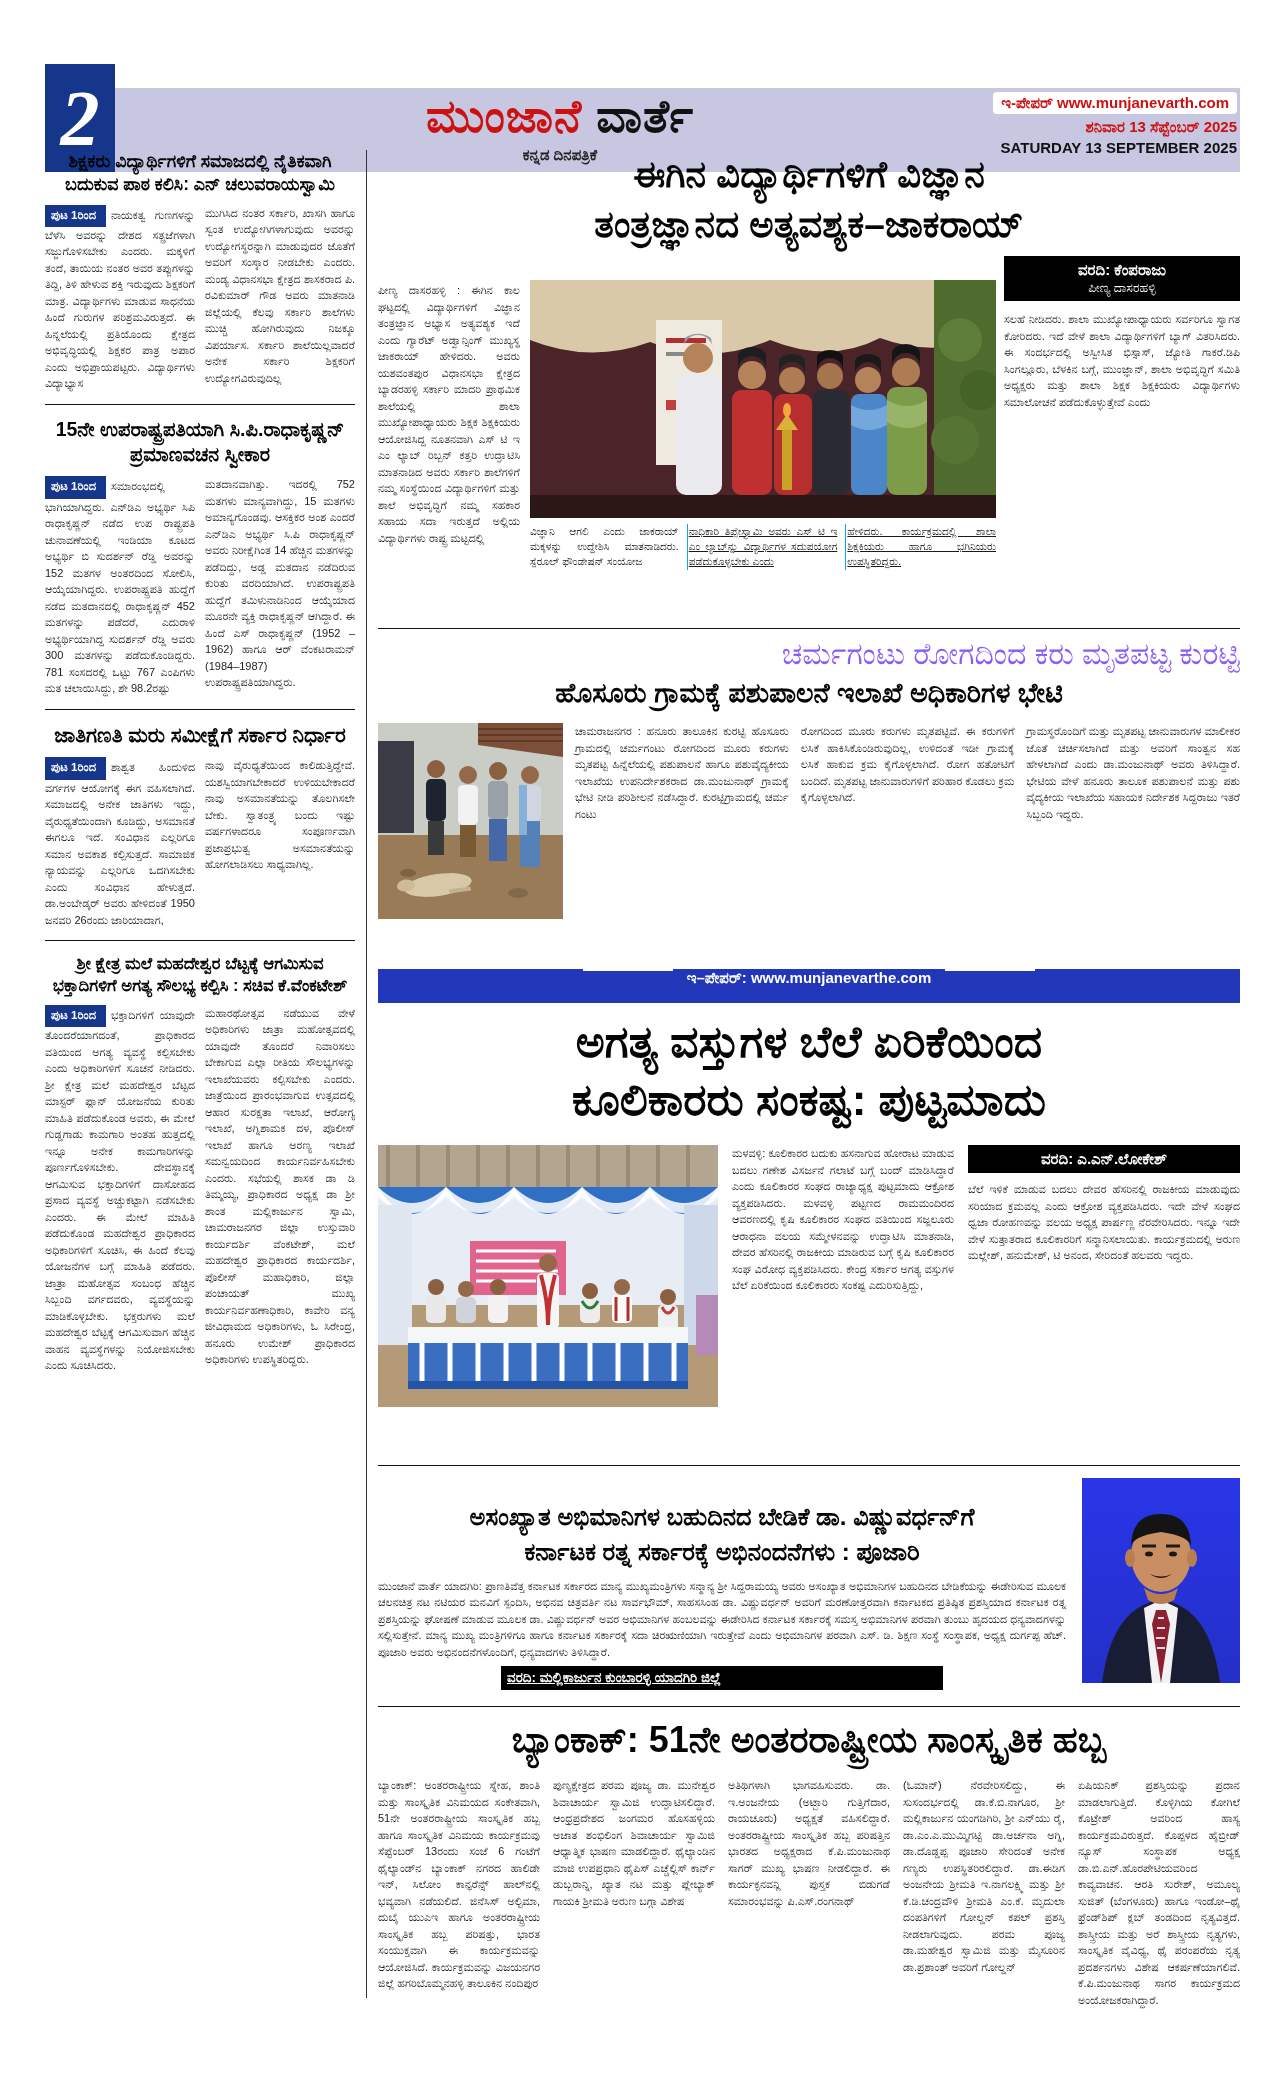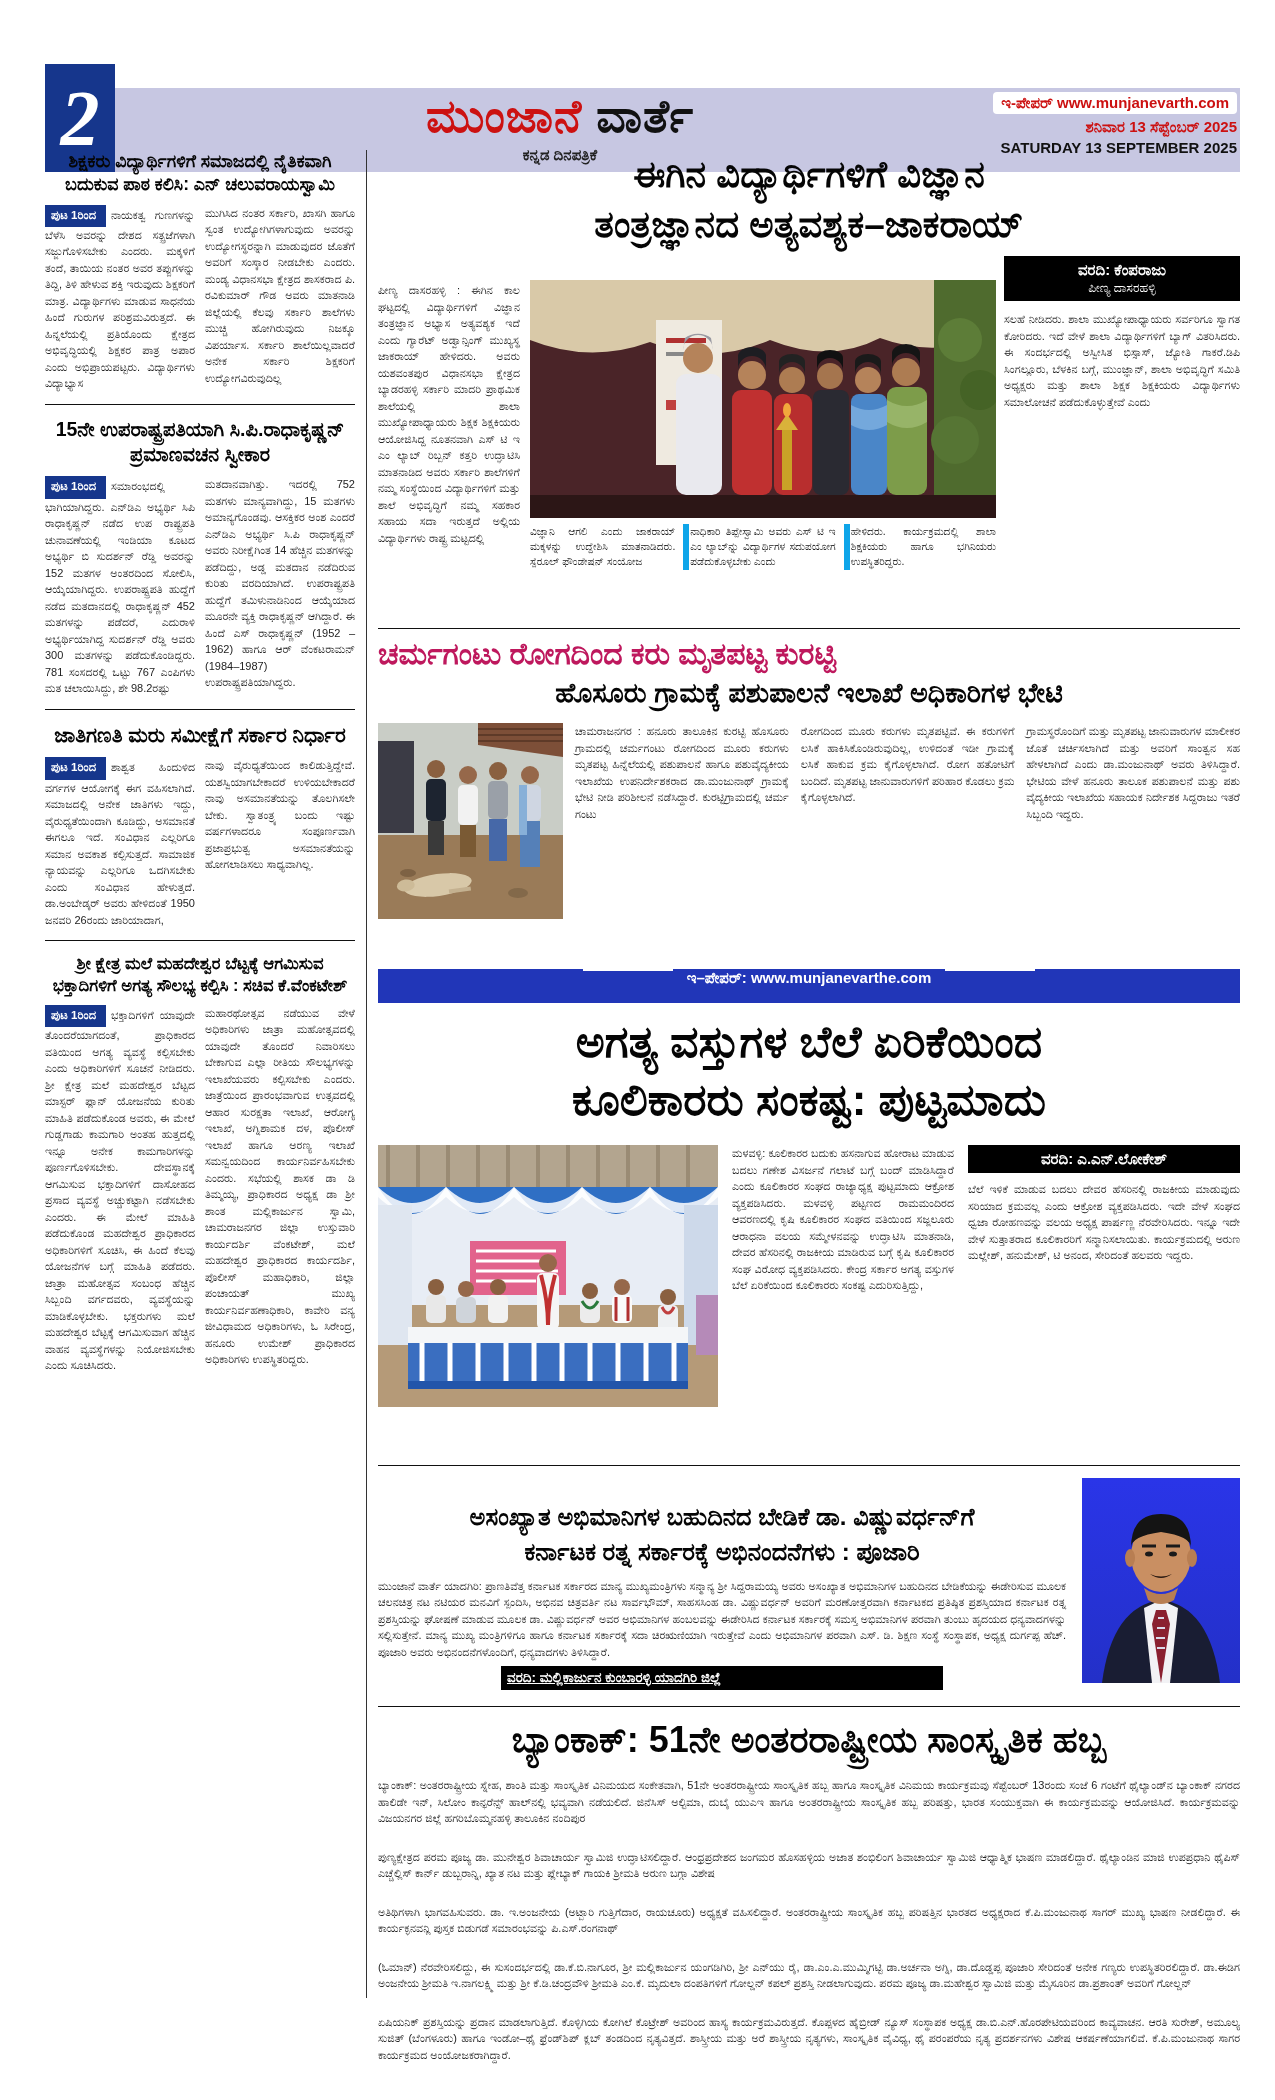--- a/index.html
+++ b/index.html
@@ -43,26 +43,26 @@
   .sb-h3{font-size:20.5px;}
   .sb-h4{font-size:16.5px;}
   .sb-body{margin-top:9px;}
   
   .artA{position:relative;height:478px;}
   .a-head{text-align:center;font-size:37px;font-weight:800;line-height:1.35;color:#050505;}
   .a-left{position:absolute;left:0;top:132px;width:142px;}
   .a-photo{position:absolute;left:152px;top:130px;width:466px;height:238px;}
   .a-cap{position:absolute;left:152px;top:374px;width:466px;display:flex;gap:8px;}
   .a-cap>div{flex:1;font-size:10.5px;line-height:1.45;text-align:justify;}
-  .a-cap>div+div{border-left:6px solid #0ea5e9;padding-left:1px;}
+  .a-cap>div+div{border-left:1px solid #0ea5e9;padding-left:1px;text-decoration:underline;}
   .a-right{position:absolute;right:0;top:106px;width:236px;}
   .a-right .body-txt{margin-top:10px;}
   
   .artB{position:relative;padding-top:8px;height:332px;}
-  .b-h1{text-align:left;font-size:30px;font-weight:700;color:#be185d;}
+  .b-h1{text-align:right;font-size:30px;font-weight:400;color:#8b5cf6;}
   .b-h2{text-align:center;font-size:27px;font-weight:800;color:#050505;margin-top:6px;}
   .b-row{display:flex;gap:12px;margin-top:14px;}
   .b-photo{width:185px;height:196px;flex:none;}
   .b-row>div.body-txt{flex:1;}
   
   .bluband{height:34px;background:#2136b8;display:flex;align-items:flex-start;justify-content:center;
            color:#fff;font-weight:bold;font-size:15px;gap:14px;}
   .bluband .dash{width:90px;height:2px;background:#fff;}
   
   .artC{position:relative;padding-top:10px;height:452px;}
@@ -76,21 +76,21 @@
   .artD{position:relative;padding-top:10px;height:230px;}
   .d-left{width:688px;margin-top:24px;}
   .d-h{text-align:center;font-weight:800;font-size:24px;line-height:1.45;color:#050505;}
   .d-body{font-size:11px;line-height:1.5;text-align:justify;margin-top:8px;}
   .d-box{display:block;margin:6px auto 0 auto;width:430px;background:#000;color:#fff;
          text-align:left;font-weight:bold;font-size:13.5px;padding:4px 6px;text-decoration:underline;}
   .d-photo{position:absolute;right:0;top:12px;width:158px;height:205px;}
   
   .artE{position:relative;padding-top:12px;}
   .e-h{text-align:center;font-weight:800;font-size:36px;color:#050505;}
-  .e-cols{display:flex;gap:22px;margin-top:16px;flex-direction:column;}
+  .e-cols{display:flex;gap:13px;margin-top:16px;}
   .e-cols>div{flex:1;}
   svg{display:block;}
 </style>
 </head>
 <body>
 
 <div class="page">
 
   <div class="band"></div>
   <div class="pagenum">

